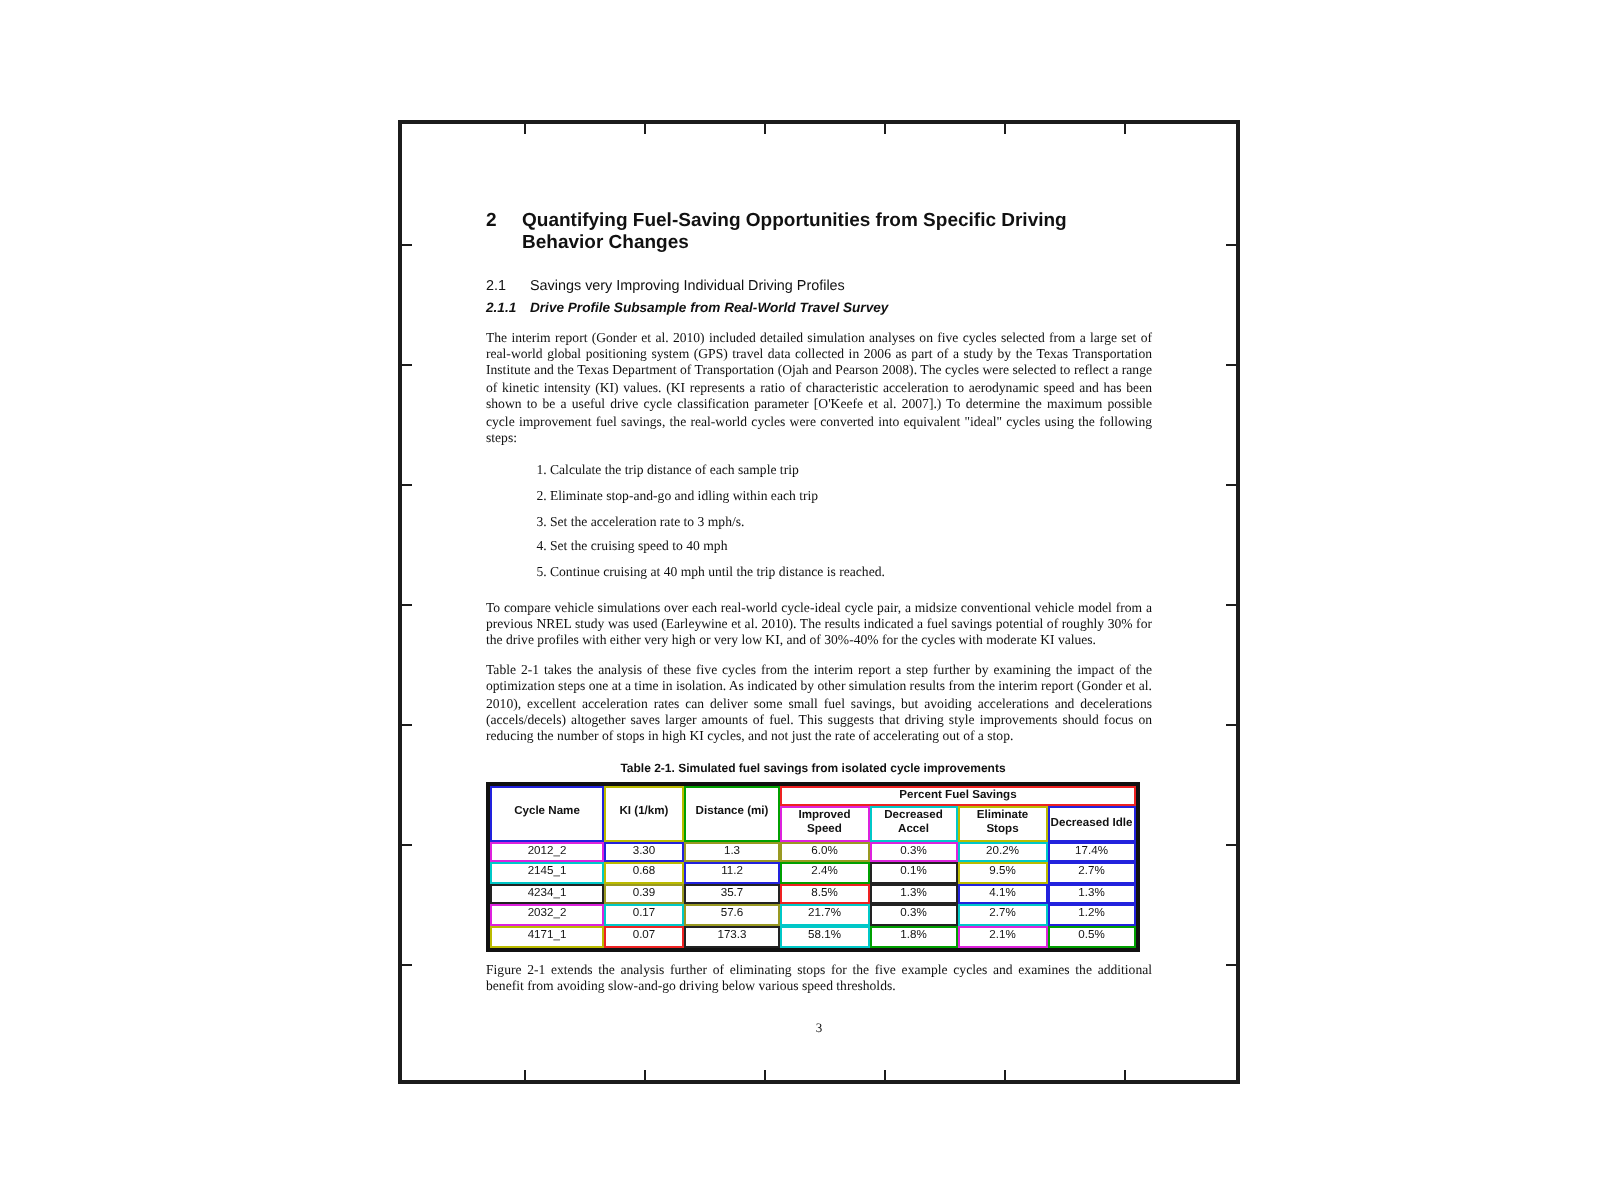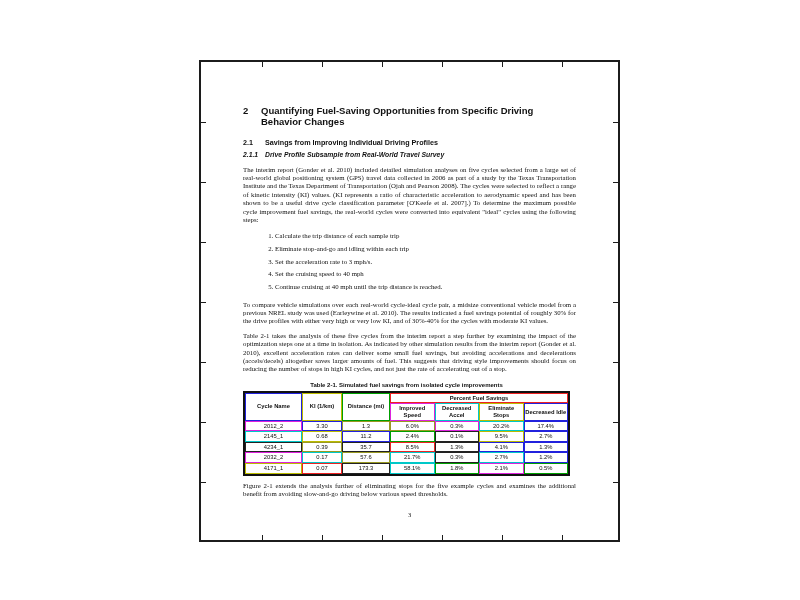--- a/index.html
+++ b/index.html
@@ -17,21 +17,21 @@
   .content{
     position:absolute;left:42px;top:0;width:333px;height:100%;
   }
   .h1{
     display:flex;margin-top:43px;
     font-weight:bold;font-size:9.5px;line-height:11px;color:#111;
     font-family:"Liberation Sans",sans-serif;
   }
   .h1 .num{width:18px;flex:none;}
   .h2{
-    display:flex;margin-top:11px;font-weight:bold;font-size:7.2px;line-height:9px;color:#111;
+    display:flex;margin-top:11px;font-weight:normal;font-size:7.2px;line-height:9px;color:#111;
   }
   .h2 .num{width:22px;flex:none;}
   .h3{
     display:flex;margin-top:4px;font-weight:bold;font-style:italic;font-size:6.8px;line-height:8.5px;color:#111;
   }
   .h3 .num{width:22px;flex:none;font-style:italic;}
   p.body{
     font-family:"Liberation Serif",serif;font-size:6.8px;line-height:8.4px;color:#111;
     text-align:justify;margin:0;
   }
@@ -71,21 +71,21 @@
 <div class="page">
   <div class="content">
 
     <div class="h1">
       <span class="num">2</span>
       <span class="txt">Quantifying Fuel-Saving Opportunities from Specific Driving Behavior Changes</span>
     </div>
 
     <div class="h2">
       <span class="num">2.1</span>
-      <span class="txt">Savings from Improving Individual Driving Profiles</span>
+      <span class="txt">Savings very Improving Individual Driving Profiles</span>
     </div>
 
     <div class="h3">
       <span class="num">2.1.1</span>
       <span class="txt">Drive Profile Subsample from Real-World Travel Survey</span>
     </div>
 
     <p class="body p1">The interim report (Gonder et al. 2010) included detailed simulation analyses on five cycles selected from a large set of real-world global positioning system (GPS) travel data collected in 2006 as part of a study by the Texas Transportation Institute and the Texas Department of Transportation (Ojah and Pearson 2008). The cycles were selected to reflect a range of kinetic intensity (KI) values. (KI represents a ratio of characteristic acceleration to aerodynamic speed and has been shown to be a useful drive cycle classification parameter [O'Keefe et al. 2007].) To determine the maximum possible cycle improvement fuel savings, the real-world cycles were converted into equivalent "ideal" cycles using the following steps:</p>
 
     <ol class="steps">

